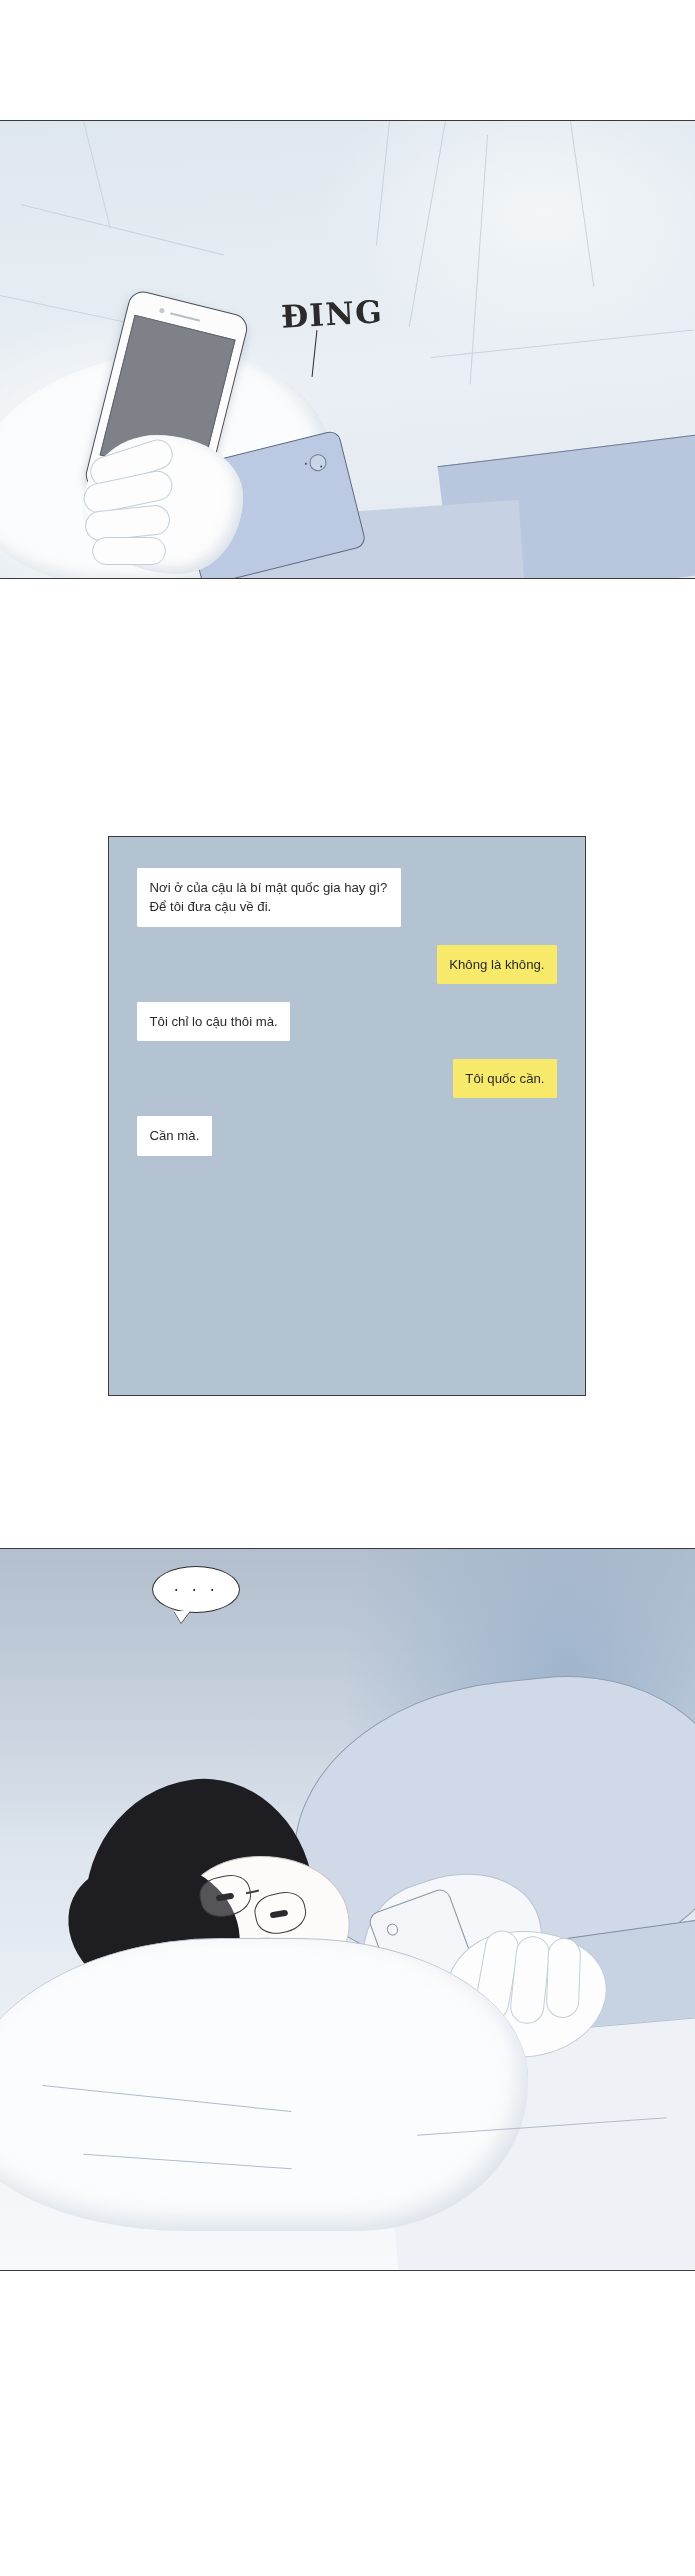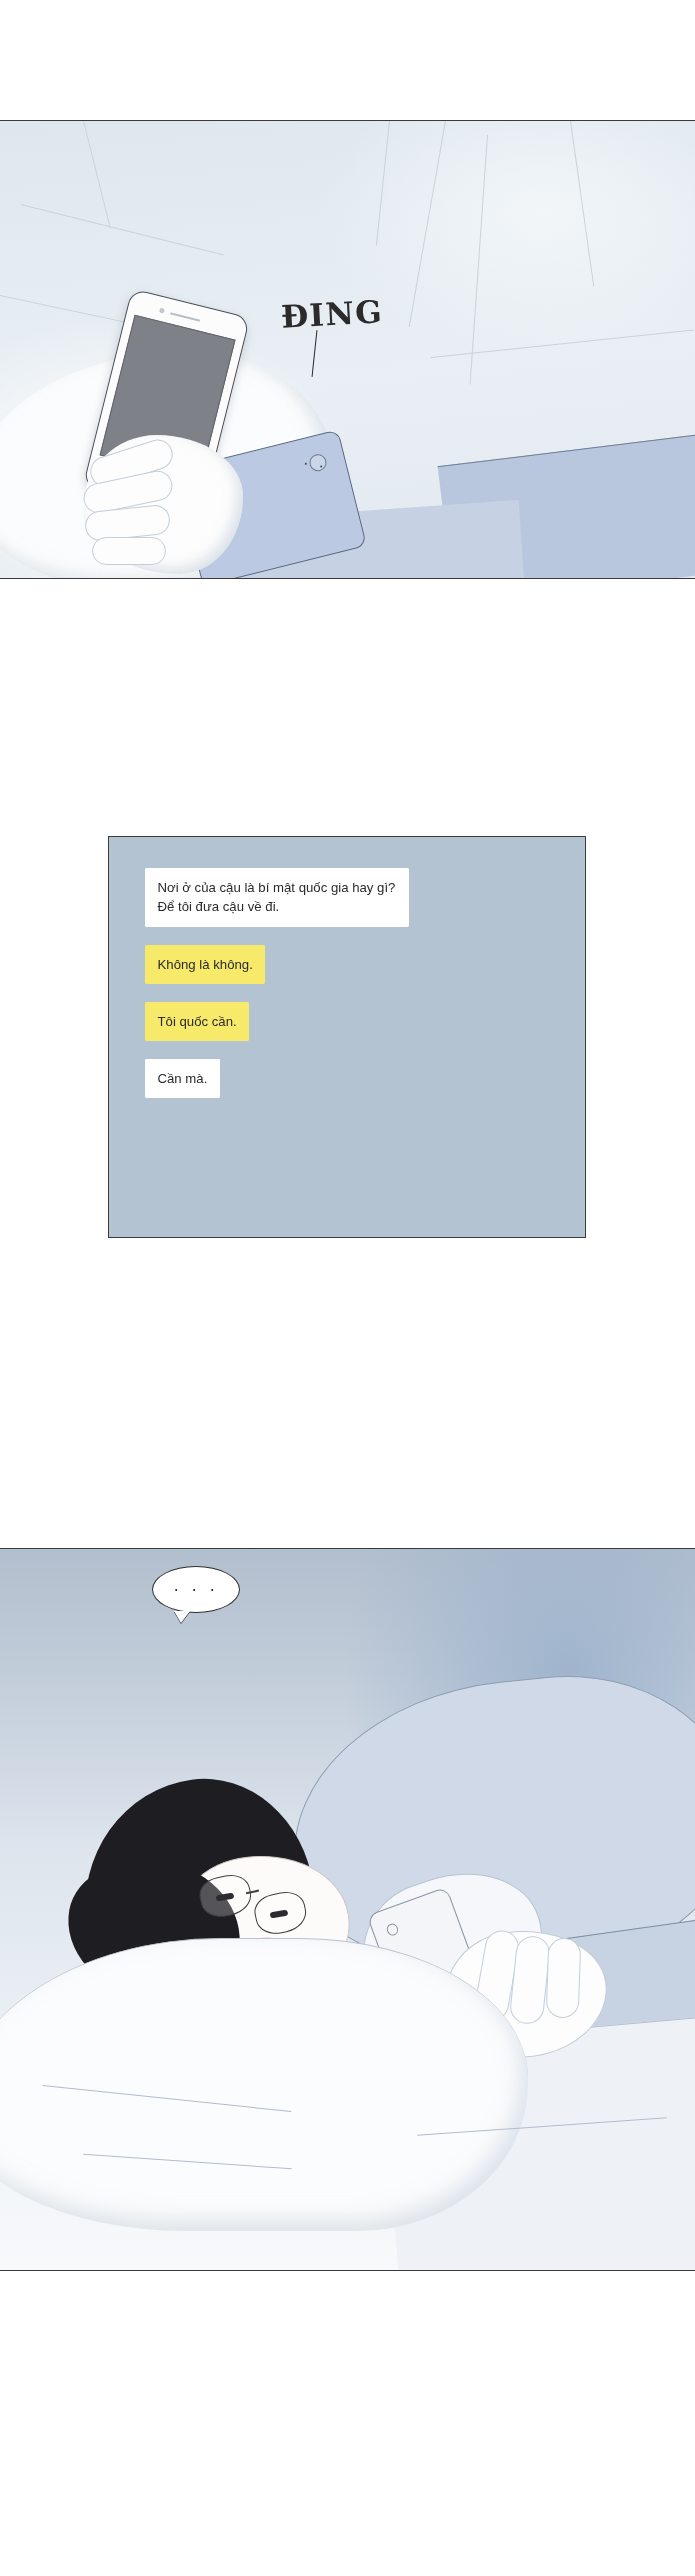--- a/index.html
+++ b/index.html
@@ -207,39 +207,39 @@
     letter-spacing: 2.8px;
     transform: rotate(10deg);
   }
 
   
   .chat-panel {
     position: absolute;
     left: 108px;
     top: 836px;
     width: 478px;
-    height: 402px;
+    height: 560px;
     background: #b4c3d2;
     border: 1.7px solid #3b3b3b;
     box-sizing: border-box;
-    padding: 31px 36px;
+    padding: 31px 28px;
   }
   .bubble {
     display: inline-block;
     max-width: 264px;
     padding: 9.7px 12.5px;
     font-size: 13.2px;
     line-height: 1.5;
     color: #2a2a2a;
     border-radius: 1.4px;
     box-sizing: border-box;
   }
   .row { display: flex; margin-bottom: 18px; }
   .row.left { justify-content: flex-start; }
-  .row.right { justify-content: flex-start; }
+  .row.right { justify-content: flex-end; }
   .bubble.them { background: #ffffff; }
   .bubble.me { background: #f7e96a; text-align: right; }
 
   
   .panel2 {
     position: absolute;
     left: 0;
     top: 1548px;
     width: 695px;
     height: 723px;
@@ -517,20 +517,23 @@
   <div class="chat-panel">
 
     <div class="row left">
       <div class="bubble them">Nơi ở của cậu là bí mật quốc gia hay gì? Để tôi đưa cậu về đi.</div>
     </div>
 
     <div class="row right">
       <div class="bubble me">Không là không.</div>
     </div>
 
+    <div class="row left">
+      <div class="bubble them">Tôi chỉ lo cậu thôi mà.</div>
+    </div>
 
     <div class="row right">
       <div class="bubble me">Tôi quốc cần.</div>
     </div>
 
     <div class="row left">
       <div class="bubble them">Cần mà.</div>
     </div>
 
 

